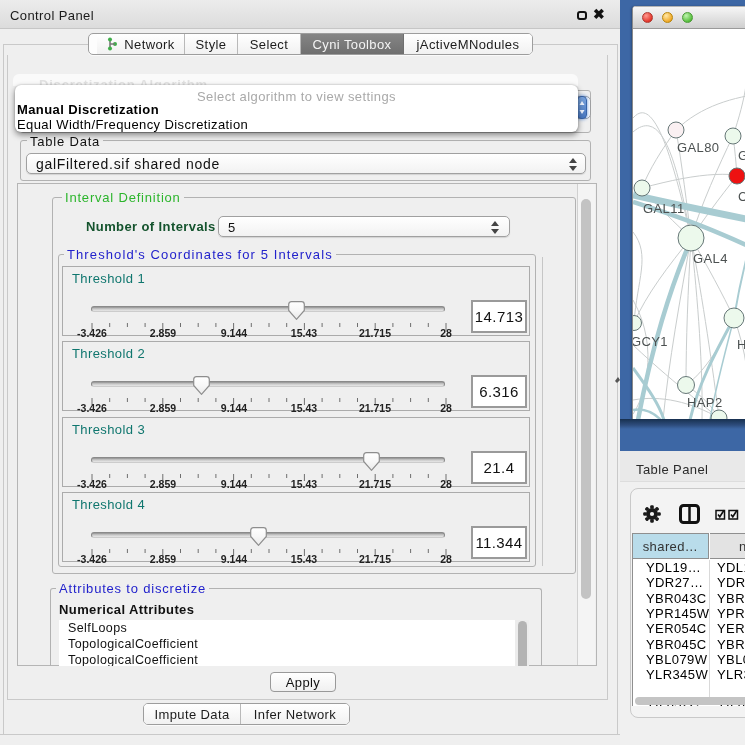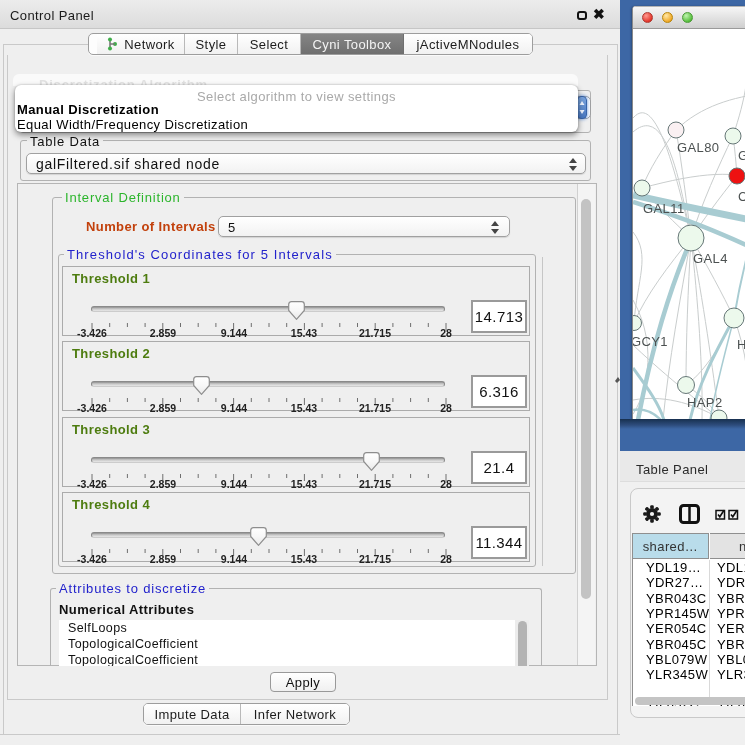--- a/index.html
+++ b/index.html
@@ -34,21 +34,21 @@
 
 .combo { position:absolute; background:linear-gradient(#ffffff,#f2f2f2); border:1px solid #a0a0a0;
   border-radius:5px; font-size:13px; color:#111; box-shadow:0 1px 1px rgba(0,0,0,.12); }
 .combo .txt { position:absolute; left:9px; top:3px; }
 .arr { position:absolute; width:0; height:0; }
 .arr.up { border-left:4px solid transparent; border-right:4px solid transparent; border-bottom:5px solid #444; }
 .arr.dn { border-left:4px solid transparent; border-right:4px solid transparent; border-top:5px solid #444; }
 
 
 .tpanel { position:absolute; left:62px; width:468px; height:70px; border:1px solid #ababab; background:#efefef; }
-.tpanel .tl { position:absolute; left:9px; top:4px; font-size:13px; font-weight:bold; color:#4d7c0f; }
+.tpanel .tl { position:absolute; left:9px; top:4px; font-size:13px; font-weight:normal; color:#0f766e; }
 .track { position:absolute; left:28px; top:39px; width:354px; height:6px; border-radius:3px;
   background:linear-gradient(#8f8f8f,#c7c7c7 45%,#e8e8e8); border:1px solid #8a8a8a; border-bottom-color:#cccccc; }
 .thumb { position:absolute; top:34px; width:17px; height:19px; }
 .tfield { position:absolute; left:408px; top:33px; width:56px; height:33px; background:#fff;
   border:2px solid #9a9a9a; font-size:15px; color:#111; text-align:center; line-height:29px; }
 .ticks { position:absolute; left:28px; top:50px; width:355px; height:8px; }
 .tlabels { position:absolute; left:0; top:60px; width:100%; font-size:10.5px; font-weight:bold; color:#222; letter-spacing:0; }
 .tlabels span { position:absolute; transform:translateX(-50%); }
 
 
@@ -142,21 +142,21 @@
 
 <div class="abs" style="left:17px; top:183px; width:580px; height:483px; border:1px solid #b5b5b5;"></div>
 
 <div class="abs" style="left:577px; top:184px; width:18px; height:481px; background:#f4f4f4; border-left:1px solid #d0d0d0;"></div>
 <div class="abs" style="left:581px; top:199px; width:10px; height:400px; background:#c3c3c3; border-radius:5px;"></div>
 
 <div class="abs group" style="left:52px; top:197px; width:524px; height:377px;"></div>
 <div class="abs" style="left:542px; top:257px; width:1px; height:309px; background:#c6c6c6;"></div>
 <div class="abs gtitle" style="left:62px; top:190px; color:#2cb52c;">Interval Definition</div>
 
-<div class="abs" style="left:86px; top:219px; font-size:13px; font-weight:bold; color:#c2410c;">Number of Intervals</div>
+<div class="abs" style="left:86px; top:219px; font-size:13px; font-weight:bold; color:#14532d;">Number of Intervals</div>
 <div class="combo" style="left:218px; top:216px; width:292px; height:21px;">
   <span class="txt">5</span>
   <span class="arr up" style="right:10px; top:4px;"></span>
   <span class="arr dn" style="right:10px; top:12px;"></span>
 </div>
 
 <div class="abs group" style="left:58px; top:254px; width:478px; height:313px;"></div>
 <div class="abs gtitle" style="left:64px; top:247px; color:#2222cc; letter-spacing:1.1px;">Threshold's Coordinates for 5 Intervals</div>
 
 <div class="tpanel" style="top:266px;">

